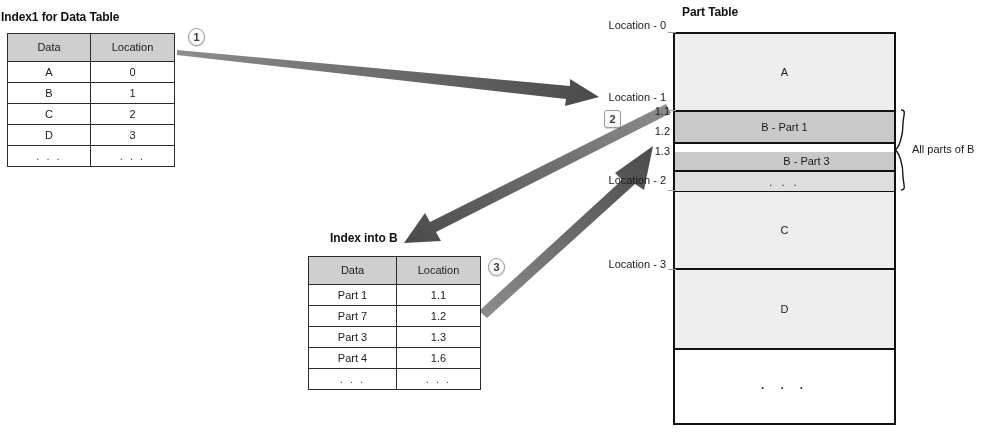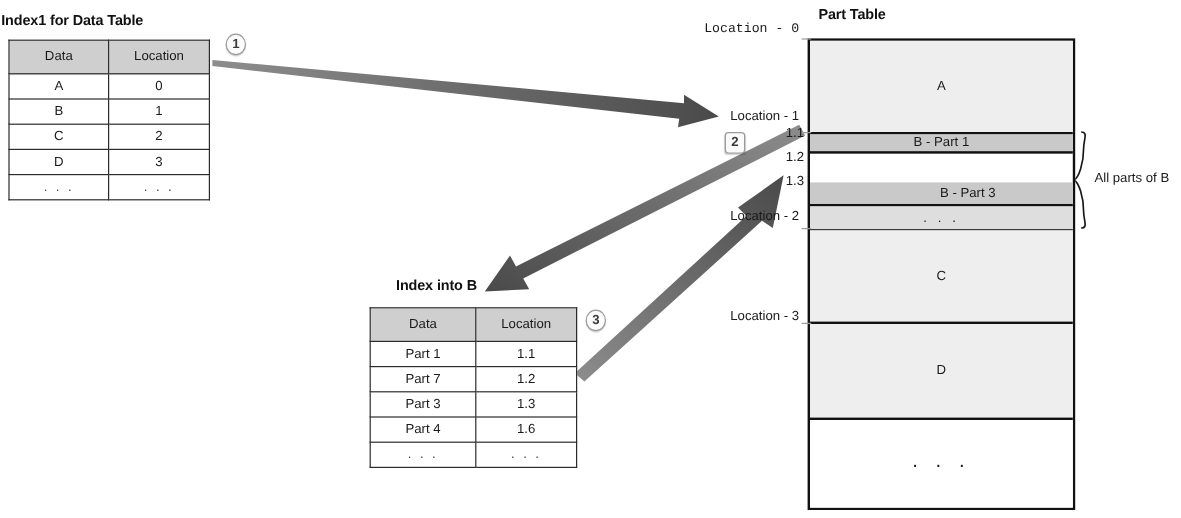--- a/index.html
+++ b/index.html
@@ -237,29 +237,29 @@
       </tr>
     </tbody>
   </table>
 
   <div class="callout round" style="left:488px; top:258px;">3</div>
 
   <div class="abs sec-title" style="left:682px; top:5px;">Part Table</div>
 
   <div class="abs" id="data-table-box">
     <div class="dt-cell dt-major" style="top:0px;   height:78px;">A</div>
-    <div class="dt-cell dt-part-dark" style="top:78px;  height:16px;">B - Part 1</div>
+    <div class="dt-cell dt-part-dark" style="top:78px;  height:32px;">B - Part 1</div>
     <div class="dt-cell dt-part-dark" style="top:118px; height:20px;padding-left:44px;">B - Part 3</div>
     <div class="dt-cell dt-part-light" style="top:138px; height:20px; letter-spacing:3px;">. . .</div>
     <div class="dt-cell dt-major" style="top:158px; height:78px;">C</div>
     <div class="dt-cell dt-major" style="top:236px; height:80px;">D</div>
     <div class="dt-cell dt-plain dt-dots" style="top:316px; height:73px;">. . .</div>
   </div>
 
-  <div class="abs loc-label" style="left:536px; top:19px; width:130px;font-family:Liberation Mono, monospace;">Location - 0</div>
+  <div class="abs loc-label" style="left:536px; top:19px; width:130px;">Location - 0</div>
   <div class="loc-tick" style="left:668px; top:32px; width:8px;"></div>
 
   <div class="abs loc-label" style="left:536px; top:91px; width:130px;">Location - 1</div>
   <div class="loc-tick" style="left:668px; top:110px; width:8px;"></div>
 
   <div class="abs loc-label" style="left:536px; top:174px; width:130px;">Location - 2</div>
   <div class="loc-tick" style="left:668px; top:190px; width:8px;"></div>
 
   <div class="abs loc-label" style="left:536px; top:258px; width:130px;">Location - 3</div>
   <div class="loc-tick" style="left:668px; top:269px; width:8px;"></div>

